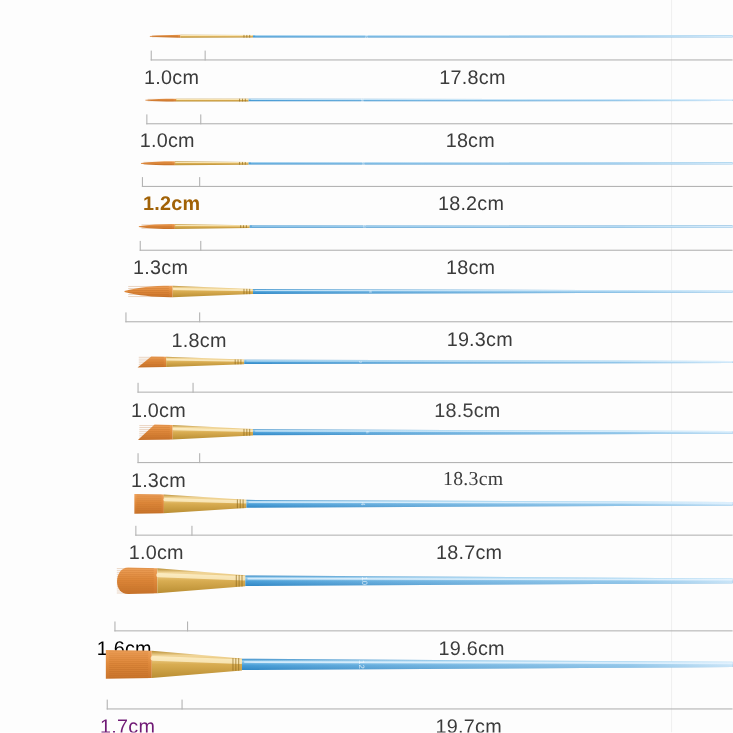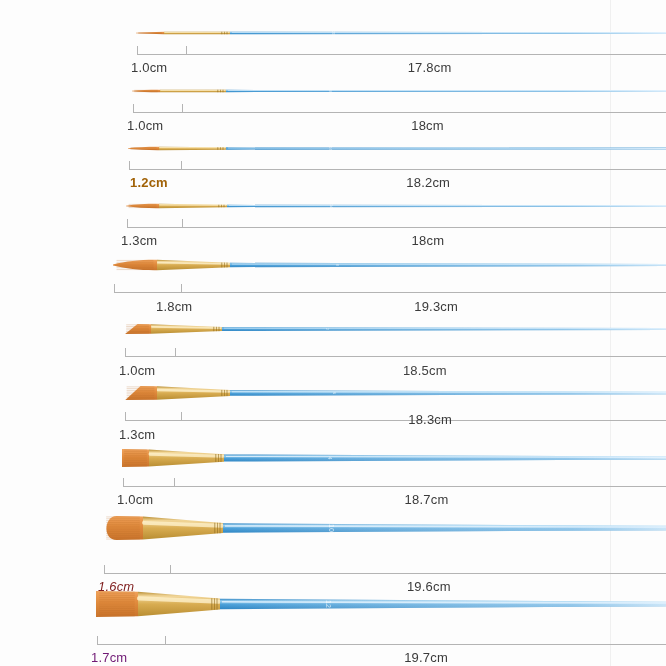--- a/index.html
+++ b/index.html
@@ -45,21 +45,21 @@
     position:absolute;
     bottom:0;
     width:1px;
     height:9px;
     background:#b4b4b4;
   }
   .ruler .tick.t-left{left:0;}
   
   .lbl{
     position:absolute;
-    font-size:13px;
+    font-size:18px;
     color:#3b3b3b;
     letter-spacing:.2px;
     white-space:nowrap;
     font-family:"Liberation Sans","DejaVu Sans",sans-serif;
   }
   .lbl.handle{transform:translateX(-50%);}
 </style>
 </head>
 <body>
 
@@ -471,21 +471,21 @@
             <line x1="108" y1="9.82694" x2="553" y2="10.5073148" stroke="#e6f4ff" stroke-width="0.8378999999999999" opacity=".8"></line>
     <text x="209.96" y="11" transform="rotate(90 209.96 11)" text-anchor="middle" dominant-baseline="middle" font-family="Liberation Sans, sans-serif" font-size="4.1895" fill="#ffffff" opacity=".72">6</text>
   </svg>
         </div>
         <div class="ruler" style="left: 125px; top: 412px; width: 554px;">
           <div class="base"></div>
           <div class="tick t-left"></div>
           <div class="tick" style="left:56.36px"></div>
         </div>
         <div class="lbl" style="left: 119px; top: 427px; color: rgb(59, 59, 59);">1.3cm</div>
-        <div class="lbl handle" style="left: 430.18px; top: 412px; color: rgb(59, 59, 59);">18.3cm</div>
+        <div class="lbl handle" style="left: 430.18px; top: 425px; color: rgb(59, 59, 59); font-family: Liberation Serif, serif;">18.3cm</div>
       </div>
       <div class="row">
         <div class="brush" style="left: 122px; top: 446px;">
           <svg width="560" height="24" viewBox="0 0 560 24">
 
   <defs>
     <linearGradient id="bg8" x1="0" y1="0" x2="0" y2="1">
       <stop offset="0%" stop-color="#f0a35c"></stop>
       <stop offset="45%" stop-color="#e08a3c"></stop>
       <stop offset="100%" stop-color="#c9742c"></stop>
@@ -599,21 +599,21 @@
             <path d="M 120 9.212 L 586 11.98904 L 586 16.01096 L 120 18.788 Z" fill="url(#ht9)"></path>
             <line x1="122" y1="11.98904" x2="583" y2="13.1553968" stroke="#e6f4ff" stroke-width="1.4363999999999997" opacity=".8"></line>
     <text x="227.64" y="14" transform="rotate(90 227.64 14)" text-anchor="middle" dominant-baseline="middle" font-family="Liberation Sans, sans-serif" font-size="7" fill="#ffffff" opacity=".72">10</text>
   </svg>
         </div>
         <div class="ruler" style="left: 104px; top: 565px; width: 584px;">
           <div class="base"></div>
           <div class="tick t-left"></div>
           <div class="tick" style="left:65.6px"></div>
         </div>
-        <div class="lbl" style="left: 98px; top: 579px; color: #7f1d1d; font-style: italic;">1.6cm</div>
+        <div class="lbl" style="left: 88px; top: 579px; color: #000000;">1.6cm</div>
         <div class="lbl handle" style="left: 428.8px; top: 579px; color: rgb(59, 59, 59);">19.6cm</div>
       </div>
       <div class="row">
         <div class="brush" style="left: 96px; top: 589px;">
           <svg width="594" height="30" viewBox="0 0 594 30">
 
   <defs>
     <linearGradient id="bg10" x1="0" y1="0" x2="0" y2="1">
       <stop offset="0%" stop-color="#f0a35c"></stop>
       <stop offset="45%" stop-color="#e08a3c"></stop>

